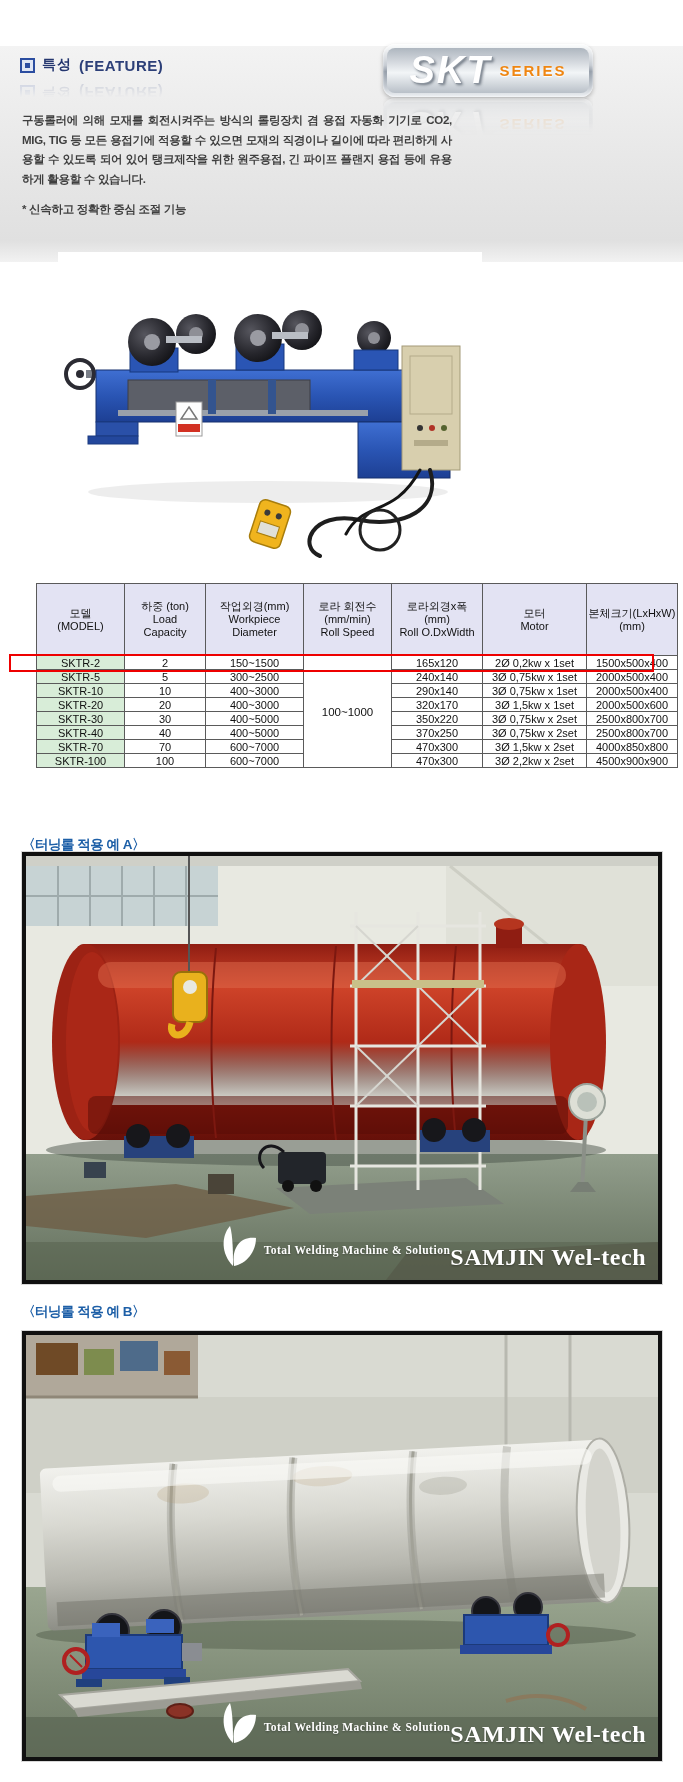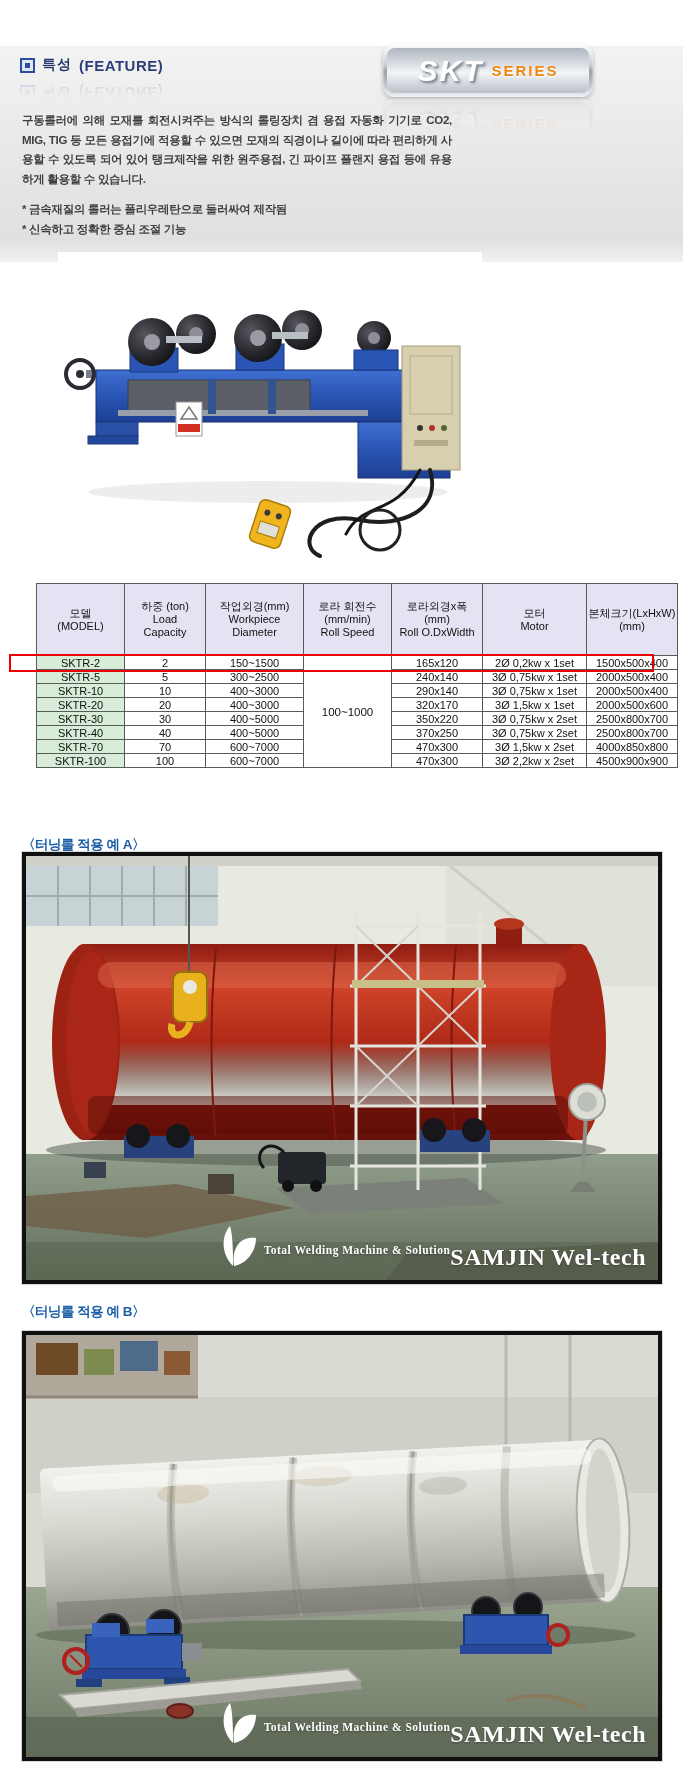--- a/index.html
+++ b/index.html
@@ -21,21 +21,21 @@
   .head-reflect { position:absolute; left:20px; top:84px; display:flex; align-items:center; gap:7px;
     transform:scaleY(-1); opacity:.15; filter:blur(.4px);
     -webkit-mask-image:linear-gradient(0deg,#000 0%,transparent 75%); mask-image:linear-gradient(0deg,#000 0%,transparent 75%); }
   
   .badge { position:absolute; left:383px; top:44px; width:210px; height:53px; border-radius:12px;
     background:linear-gradient(180deg,#fdfefe 0%,#c7ccd3 40%,#97a0ab 52%,#c3c9d0 80%,#eef1f4 100%);
     box-shadow:0 2px 4px rgba(0,0,0,.25), inset 0 0 2px #fff; padding:4px; }
   .badge-inner { width:100%; height:100%; border-radius:8px;
     background:linear-gradient(180deg,#aeb6bf 0%,#d9dde2 35%,#f2f5f7 55%,#b9c0c8 100%);
     display:flex; align-items:center; justify-content:center; gap:8px; }
-  .badge-skt { font-size:30px; font-weight:bold; font-style:italic; color:#ffffff;
+  .badge-skt { font-size:38px; font-weight:bold; font-style:italic; color:#ffffff;
     text-shadow:1px 1px 0 #8d959f, 2px 2px 3px #6e7681; letter-spacing:2px; }
   .badge-series { font-size:15px; font-weight:bold; color:#ef8612; letter-spacing:2px; text-shadow:0 1px 1px #fff; }
   .badge-reflect { position:absolute; left:383px; top:98px; width:210px; height:53px; transform:scaleY(-1); opacity:.25;
     -webkit-mask-image:linear-gradient(0deg,#000 0%,transparent 70%); mask-image:linear-gradient(0deg,#000 0%,transparent 70%); }
   .badge-reflect .badge { position:static; }
   
   .desc { position:absolute; left:22px; top:111px; width:430px; font-size:11.5px; line-height:19.5px;
     font-weight:bold; color:#3f3f3f; letter-spacing:-0.3px; text-align:justify; }
   .bullets { position:absolute; left:22px; top:199px; width:430px; font-size:11.5px; line-height:20px;
     font-weight:bold; color:#3f3f3f; letter-spacing:-0.3px; }
@@ -92,21 +92,20 @@
   <div class="badge">
     <div class="badge-inner">
       <span class="badge-skt">SKT</span>
       <span class="badge-series">SERIES</span>
     </div>
   </div>
 </div>
 
 <p class="desc">구동롤러에 의해 모재를 회전시켜주는 방식의 롤링장치 겸 용접 자동화 기기로 CO2, MIG, TIG 등 모든 용접기에 적용할 수 있으면 모재의 직경이나 길이에 따라 편리하게 사용할 수 있도록 되어 있어 탱크제작을 위한 원주용접, 긴 파이프 플랜지 용접 등에 유용하게 활용할 수 있습니다.</p>
 <div class="bullets">
-  <div>* 금속재질의 롤러는 폴리우레탄으로 둘러싸여 제작됨</div>
   <div>* 신속하고 정확한 중심 조절 기능</div>
 </div>
 
 <div class="product-photo">
   <svg width="424" height="308" viewBox="0 0 424 308">
     <defs>
       <linearGradient id="mblue" x1="0" y1="0" x2="0" y2="1">
         <stop offset="0" stop-color="#3f6fd2"></stop>
           <stop offset="0.5" stop-color="#2a55b4"></stop>
           <stop offset="1" stop-color="#1d3f93"></stop>

